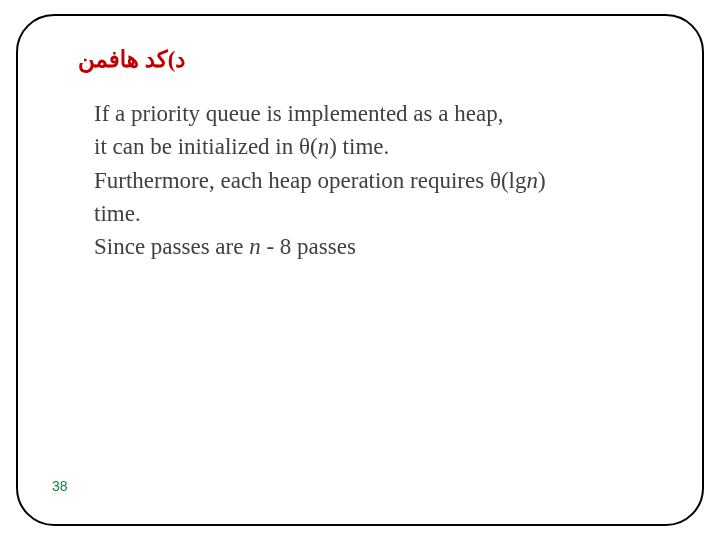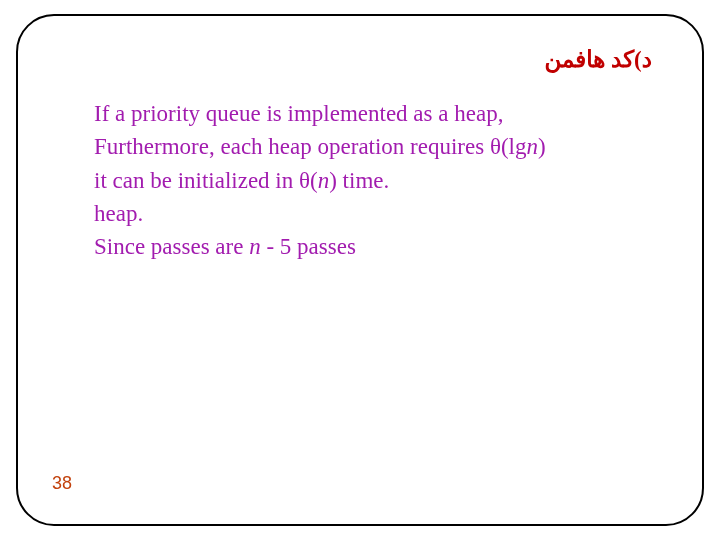--- a/index.html
+++ b/index.html
@@ -17,61 +17,61 @@
       right: 16px;
       bottom: 14px;
       border: 2px solid #000;
       border-radius: 38px;
       padding: 30px 40px 30px 60px;
     }
     .header {
       color: #c00000;
       font-size: 23px;
       font-weight: bold;
-      text-align: right;
+      text-align: left;
       direction: rtl;
       margin-bottom: 24px;
       padding-right: 10px;
     }
     .content {
-      color: #a21caf;
+      color: #404040;
       font-size: 23px;
       line-height: 1.45;
       padding-left: 16px;
     }
     .content em { font-style: italic; }
     .page-number {
       position: absolute;
       bottom: 30px;
       left: 34px;
-      color: #c2410c;
-      font-size: 18px;
+      color: #15803d;
+      font-size: 14px;
       font-family: Arial, sans-serif;
     }
   </style>
 </head>
 <body>
 
 <div class="slide">
   <div class="header">
     <span>د)کد هافمن</span>
   </div>
   <div class="content">
     <div>
       <span>If a priority queue is implemented as a heap,</span>
     </div>
     <div>
+      <span>it can be initialized in θ(</span><em>n</em><span>) time.</span>
+    </div>
+    <div>
       <span>Furthermore, each heap operation requires θ(lg</span><em>n</em><span>)</span>
     </div>
     <div>
-      <span>it can be initialized in θ(</span><em>n</em><span>) time.</span>
+      <span>time.</span>
     </div>
     <div>
-      <span>heap.</span>
-    </div>
-    <div>
-      <span>Since passes are </span><em>n</em><span> - 5 passes</span>
+      <span>Since passes are </span><em>n</em><span> - 8 passes</span>
     </div>
   </div>
   <div class="page-number">
     <span>38</span>
   </div>
 </div>
 
 </body></html>

